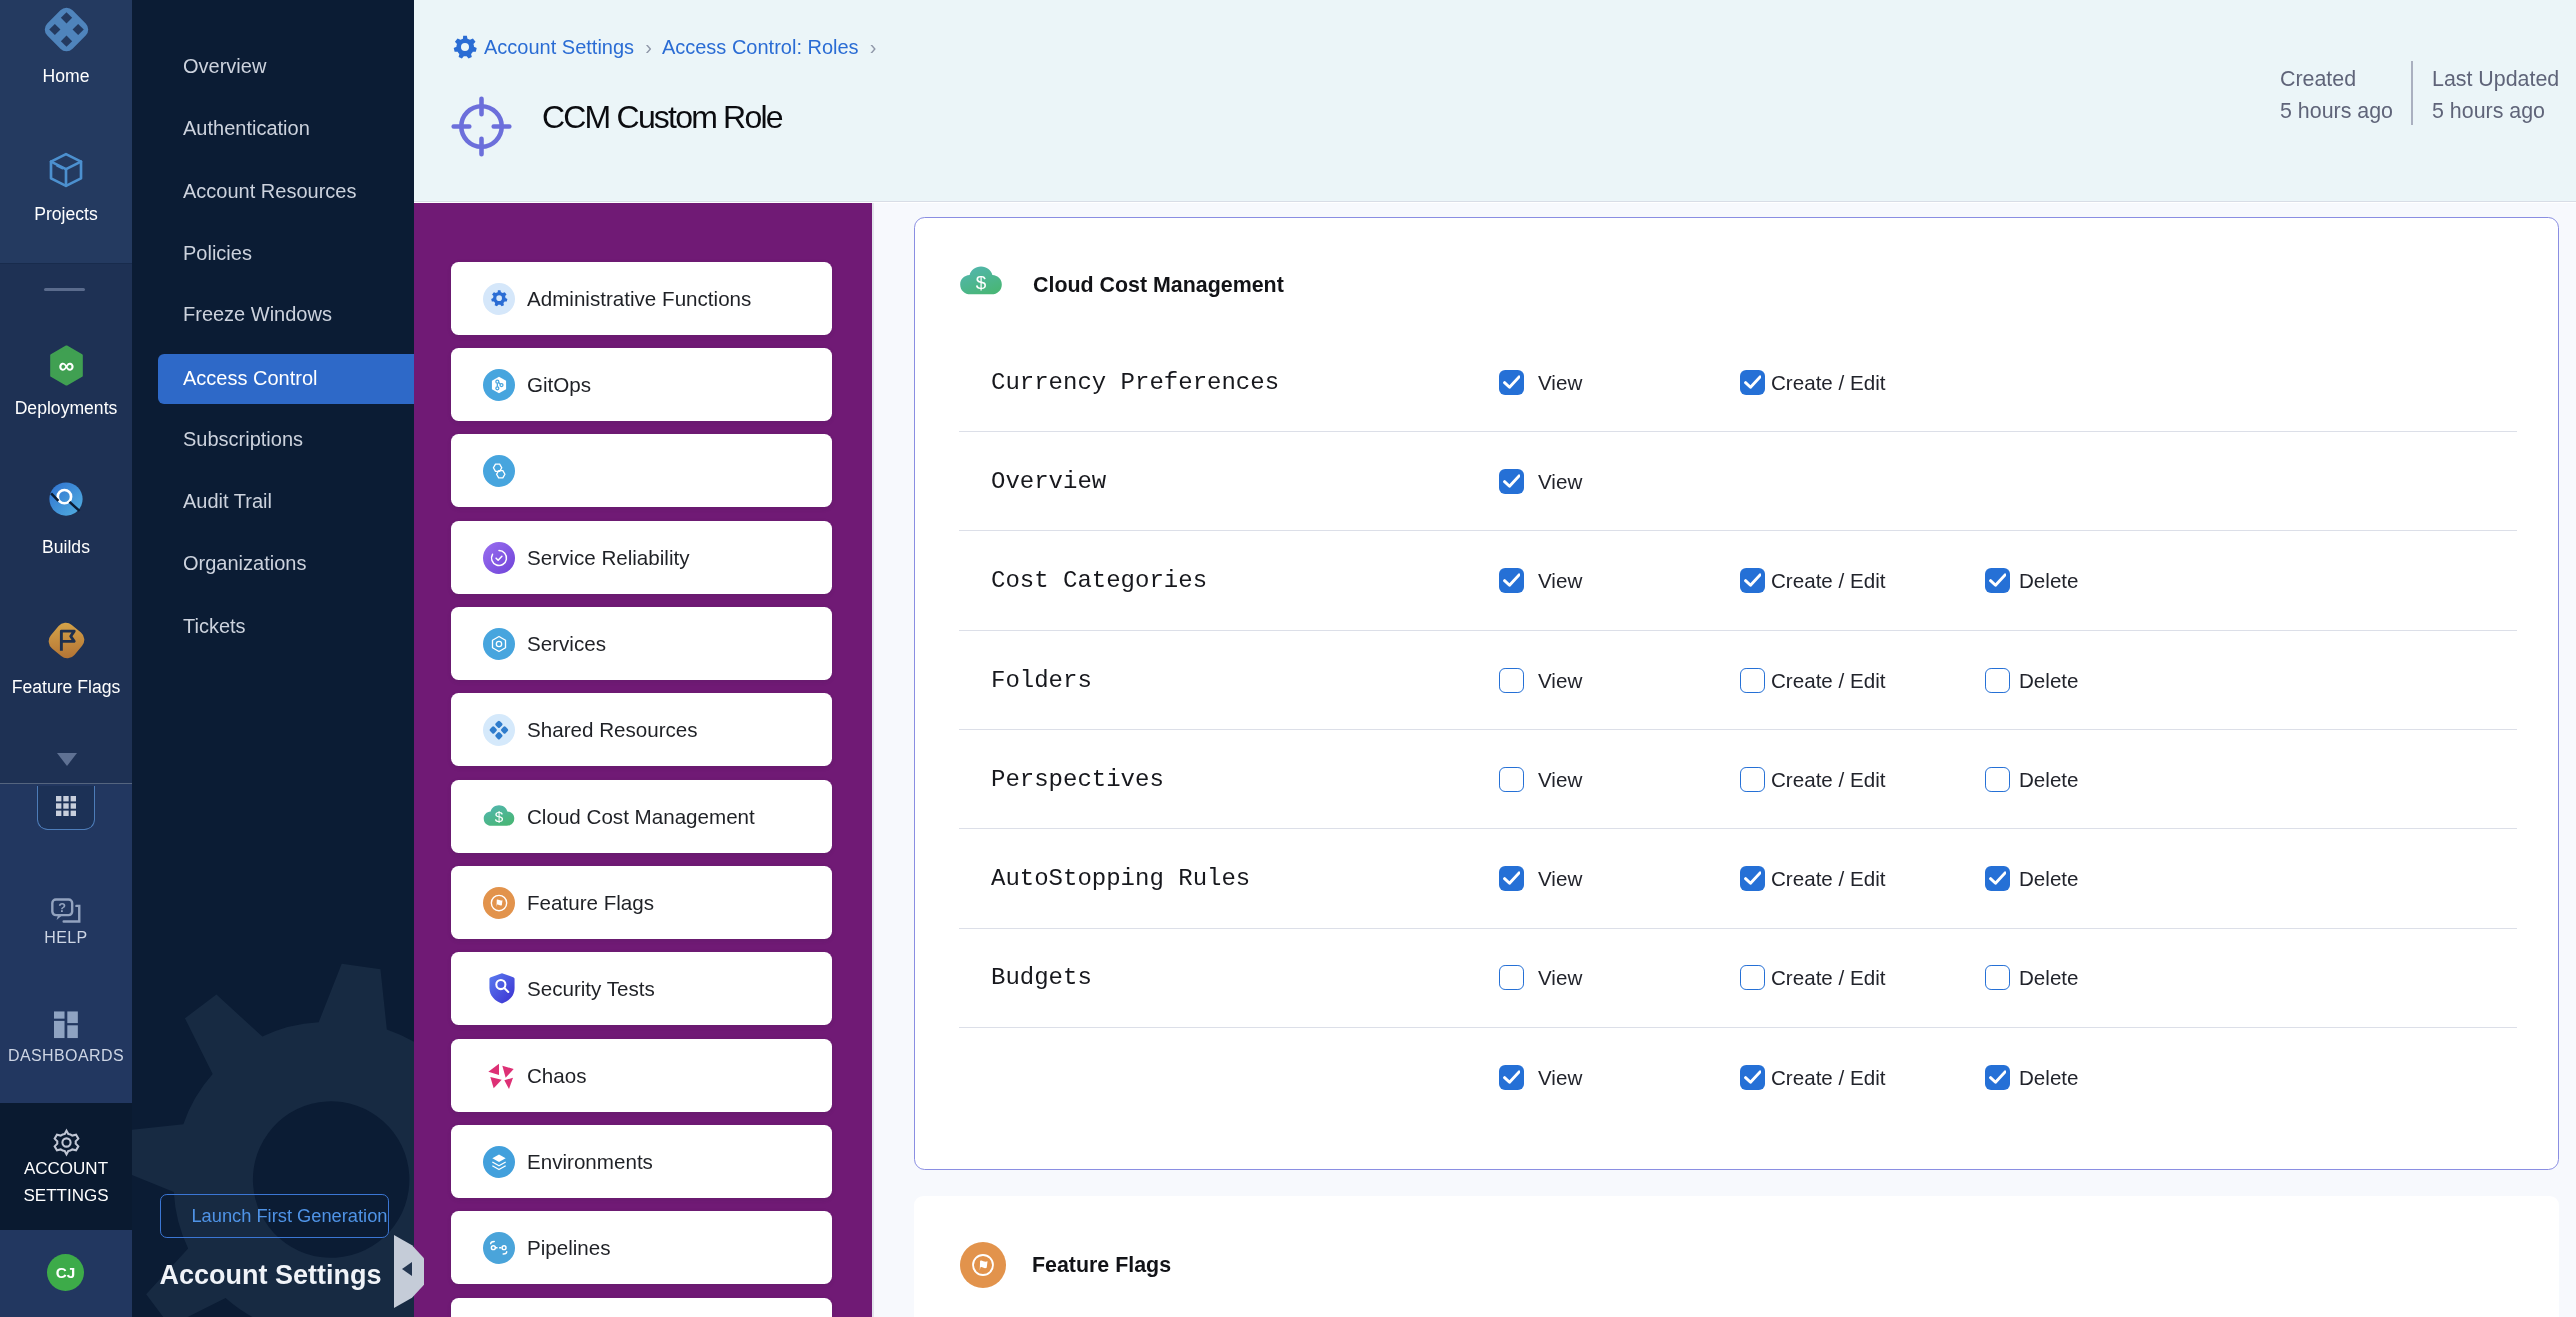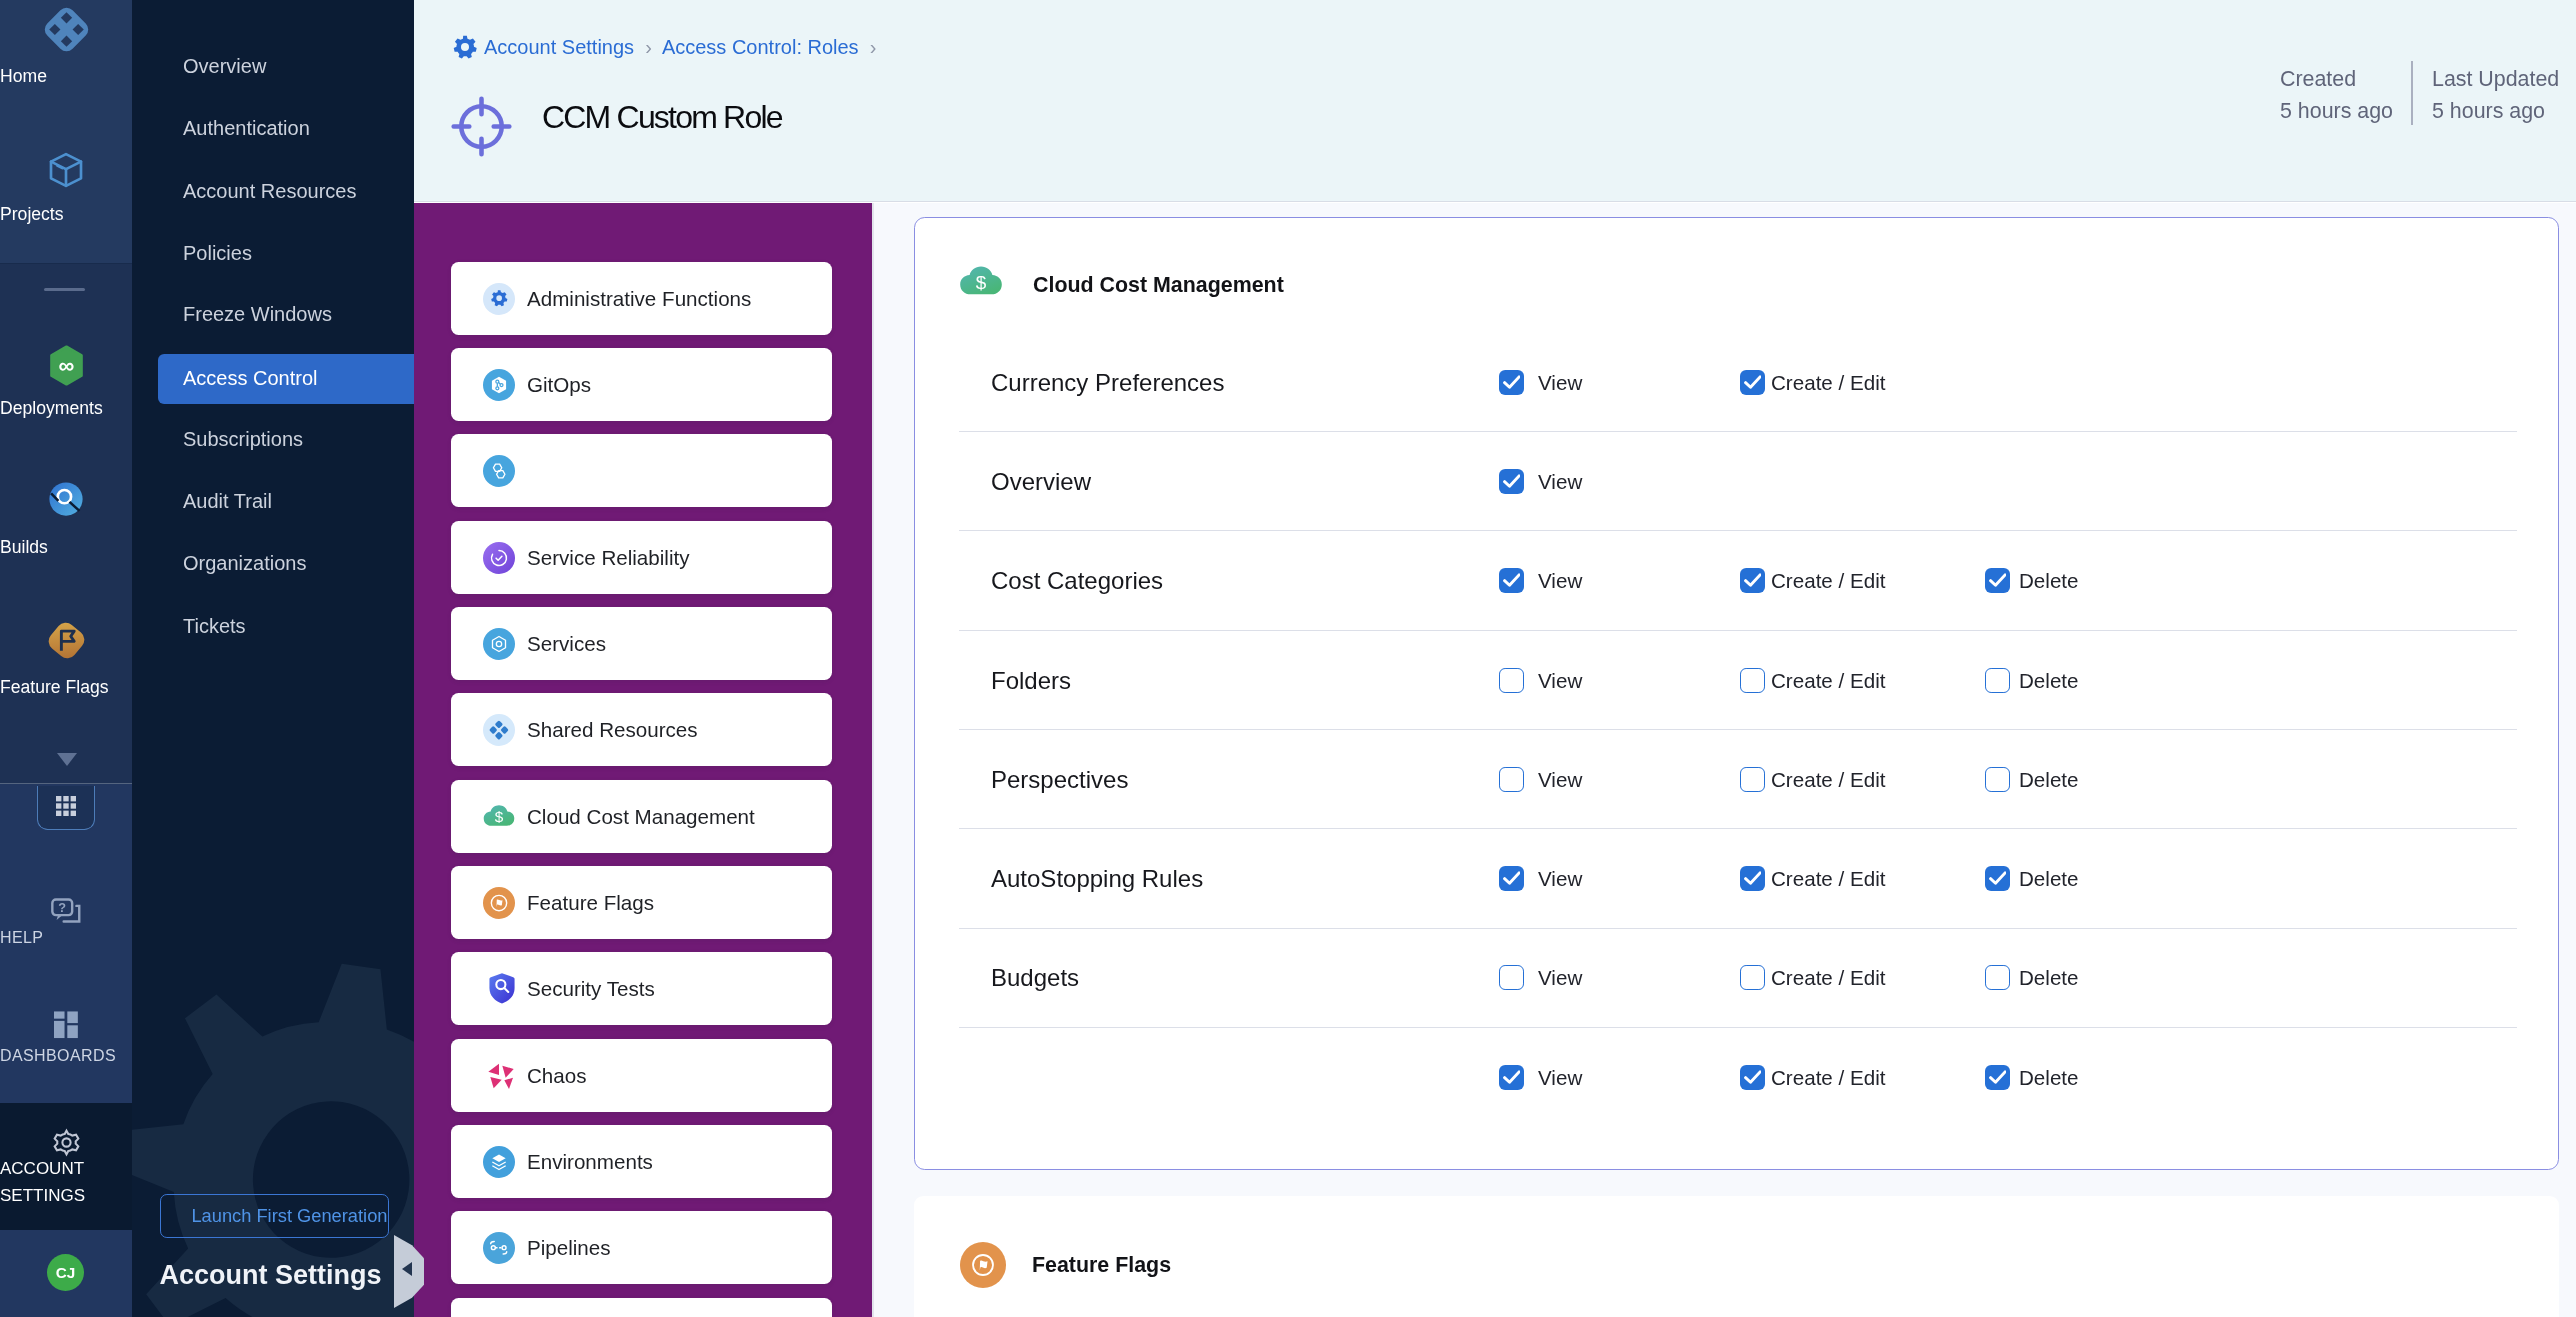--- a/index.html
+++ b/index.html
@@ -4,21 +4,21 @@
 <style>
   * { margin:0; padding:0; box-sizing:border-box; }
   html,body { width:2576px; height:1318px; overflow:hidden; font-family:"Liberation Sans", sans-serif; }
   .abs { position:absolute; }
   body { position:relative; background:#fff; }
 
   
   #side1 { left:0; top:0; width:132px; height:1318px; background:#223760; }
   #side1mid { position:absolute; left:0; top:264px; width:132px; height:520px; background:#1e3154; border-bottom:1.5px solid #55657f; }
   #side1top { position:absolute; left:0; top:0; width:132px; height:264px; background:#243a60; border-bottom:1.5px solid #182b4c; }
-  #side1 .item { position:absolute; width:132px; text-align:left; color:#fff; font-size:17.6px; }
+  #side1 .item { position:absolute; width:132px; text-align:center; color:#fff; font-size:17.6px; }
   #side1 .dim { color:#cdd5e4; font-size:16px; letter-spacing:0.4px; }
   #s1sep { position:absolute; left:44px; top:288px; width:41px; height:3.1px; background:#5a6b8c; border-radius:1.5px; }
   #acctblock { position:absolute; left:0; top:1103px; width:132px; height:127px; background:#0a1a30; }
 
   
   #side2 { left:132px; top:0; width:282px; height:1318px; background:#0b1c34; overflow:hidden; }
   #side2 .menu { position:absolute; left:51px; color:#ccd2dd; font-size:20px; }
   #achl { position:absolute; left:26px; top:354px; width:256px; height:50px; background:#2e69c8; border-radius:6.1px 0 0 6.1px; }
 
   
@@ -31,21 +31,21 @@
   
   .card { position:absolute; left:37px; width:381px; height:73px; background:#fff; border-radius:7.6px;
           box-shadow:0 1.5px 4.6px rgba(40,41,61,0.10), 0 0 1.5px rgba(96,97,112,0.12); }
   .card .ic { position:absolute; left:32px; top:20.6px; width:32px; height:32px; border-radius:50%; }
   .card .lb { position:absolute; left:76px; top:0; height:73px; line-height:73px; font-size:20.6px; color:#1f2126; }
 
   
   #panel1 { position:absolute; left:500px; top:13.8px; width:1645px; height:953px; background:#fff; border:1.5px solid #8a8ee2; border-radius:10.7px; }
   #panel2 { position:absolute; left:500px; top:993px; width:1645px; height:382px; background:#fff; border-radius:9.2px; }
   .prow { position:absolute; left:0; width:1642px; height:99px; }
-  .prow .rl { position:absolute; left:76px; top:0; height:99px; line-height:99px; font-size:24px; color:#17181d; }
+  .prow .rl { position:absolute; left:76px; top:0; height:99px; line-height:99px; font-size:24px; color:#17181d;font-family:Liberation Mono, monospace; }
   .psep { position:absolute; left:44px; width:1558px; height:0.8px; background:#dcdfe8; }
   .cb { position:absolute; top:37px; width:25px; height:25px; border-radius:6.1px; }
   .cb.on { background:#2570d6; }
   .cb.off { background:#fff; border:1.9px solid #2570d6; }
   .cb.on svg { position:absolute; left:3.8px; top:5.3px; }
   .cblb { position:absolute; top:0; height:99px; line-height:99px; font-size:20.6px; color:#22242c; }
   .c1 { left:584px; } .c1t { left:623px; }
   .c2 { left:825px; } .c2t { left:856px; }
   .c3 { left:1070px; } .c3t { left:1104px; }
 

